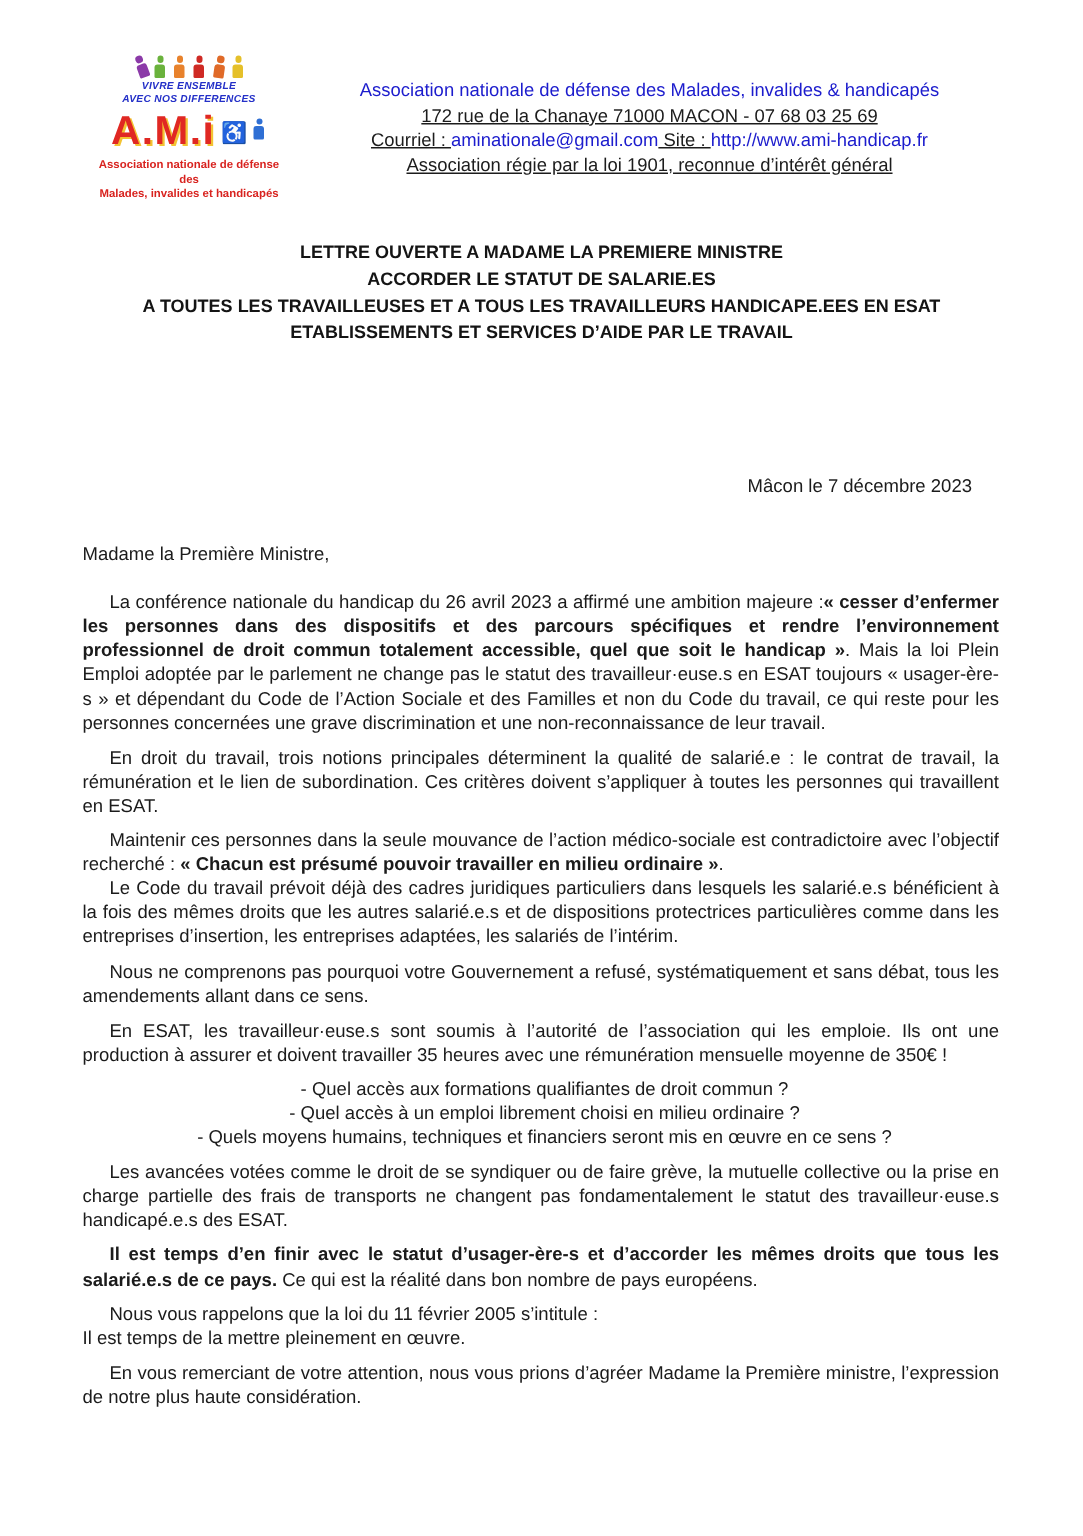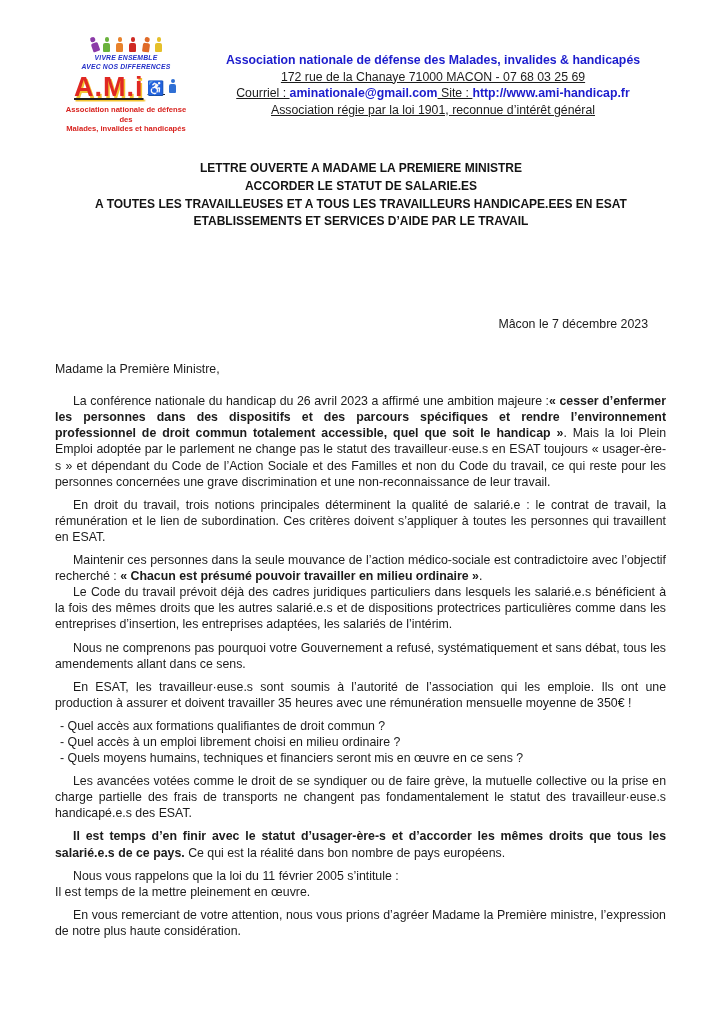--- a/index.html
+++ b/index.html
@@ -19,55 +19,55 @@
   .person{display:inline-block;width:8px;height:15px;position:relative;}
   .person::before{content:'';position:absolute;top:0;left:2px;width:4.5px;height:4.5px;border-radius:50%;background:currentColor;}
   .person::after{content:'';position:absolute;top:5.5px;left:0.5px;width:7px;height:9px;border-radius:2px 2px 1px 1px;background:currentColor;}
   .fig-purple{color:#8b3aa8;transform:rotate(-20deg);}
   .fig-green{color:#6aா;color:#6ab23c;}
   .fig-orange{color:#e8822c;}
   .fig-red{color:#cf2a24;}
   .fig-orange2{color:#e06a28;transform:rotate(8deg);}
   .fig-yellow{color:#e5c02a;}
   .logo-motto{color:#2430c8;font-style:italic;font-weight:bold;font-size:6.8px;line-height:8.5px;letter-spacing:.2px;}
-  .logo-main{display:flex;align-items:center;justify-content:center;gap:4px;margin-top:3px;text-decoration:underline;}
+  .logo-main{display:flex;align-items:center;justify-content:center;gap:4px;margin-top:3px;}
   .ami{
     color:#e02823;font-weight:bold;font-size:27px;letter-spacing:1px;
     text-shadow:1.5px 1.5px 0 #f3c332;
   }
   .wheelchair{color:#5aa82e;font-size:14px;}
   .fig-blue{color:#2f6fd4;width:9px;height:18px;}
   .logo-caption{color:#d8231f;font-weight:bold;font-size:7.6px;line-height:9.5px;margin-top:4px;}
 
   .letterhead-text{
     position:absolute;left:196px;right:52px;top:52px;
     text-align:center;font-size:12.3px;line-height:16.6px;
   }
-  .org-name,.link{color:#1c1ccd;font-weight:bold;}
+  .org-name,.link{color:#1c1ccd;font-weight:normal;}
   .link{cursor:pointer;}
   .plain{color:#1c1c1c;text-decoration:underline;}
 
   
   .title-block{
     position:absolute;left:40px;right:40px;top:160px;
     text-align:center;font-weight:bold;font-size:12px;line-height:17.8px;color:#141414;
   }
 
   
   .body-block{
     position:absolute;left:55px;right:56px;top:316px;
     font-size:12.35px;line-height:16.1px;color:#1b1b1b;
   }
   .date-line{text-align:right;padding-right:18px;margin:0;}
   .salutation{margin:29px 0 16px 0;}
   .para{margin:0;text-align:justify;text-indent:18px;}
   .para.gap{margin-top:7px;}
   .para.left{text-align:left;}
   .para.noindent{text-indent:0;}
-  .para.list{padding-left:5px;}
+  .para.list{padding-left:5px;text-align:center;}
   .b{font-weight:bold;}
   .i{font-style:italic;}
 </style>
 </head>
 <body>
 
 <div class="page">
 
   <div class="logo">
     <div class="logo-figs">

